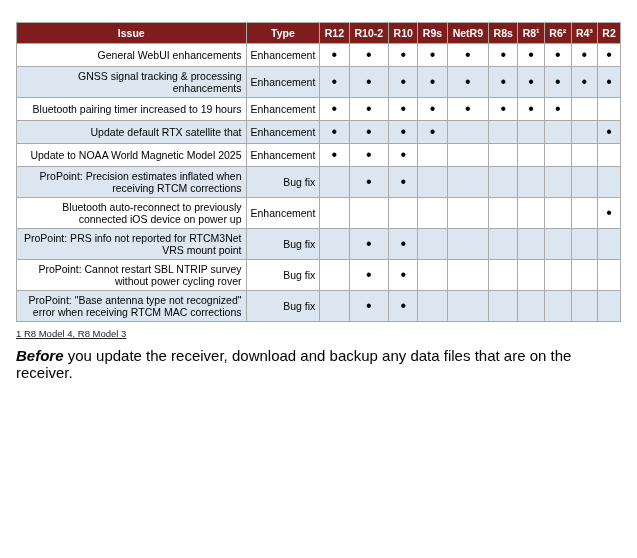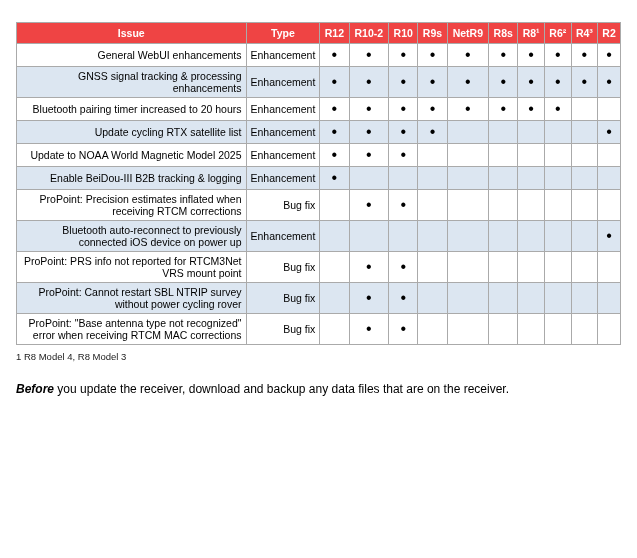--- a/index.html
+++ b/index.html
@@ -21,21 +21,21 @@
       font-size: 11px;
       margin-bottom: 10px;
       color: #222;
     }
     table {
       width: 100%;
       border-collapse: collapse;
       font-size: 10.5px;
     }
     thead tr {
-      background-color: #ef4444;
+      background-color: #7f1d1d;
       color: #fff;
     }
     thead th {
       border: 1px solid #aaa;
       padding: 4px 3px;
       text-align: center;
       font-weight: bold;
     }
     thead th.issue-col {
       text-align: center;
@@ -66,24 +66,25 @@
       font-size: 16px;
       line-height: 1;
     }
     .footnotes {
       margin-top: 6px;
       font-size: 9.5px;
       color: #222;
     }
     .footnotes div {
       margin-bottom: 1px;
+      text-decoration: underline;
     }
     .before-note {
-      margin-top: 20px;
-      font-size: 12px;
+      margin-top: 8px;
+      font-size: 15px;
       color: #000;
     }
     .before-note .before-bold {
       font-weight: bold;
       font-style: italic;
     }
   </style>
 </head>
 <body>
 
@@ -131,67 +132,53 @@
         <td class="dot-cell">•</td>
         <td class="dot-cell">•</td>
         <td class="dot-cell">•</td>
         <td class="dot-cell">•</td>
         <td class="dot-cell">•</td>
         <td class="dot-cell">•</td>
         <td class="dot-cell">•</td>
         <td class="dot-cell">•</td>
       </tr>
       <tr>
-        <td class="issue-cell">Bluetooth pairing timer increased to 20 hours</td>
-        <td class="type-cell">Enhancement</td>
-        <td class="dot-cell">•</td>
-        <td class="dot-cell">•</td>
-        <td class="dot-cell">•</td>
-        <td class="dot-cell">•</td>
-        <td class="dot-cell">•</td>
-        <td class="dot-cell">•</td>
-        <td class="dot-cell">•</td>
-        <td class="dot-cell">•</td>
-        <td class="dot-cell"></td>
-        <td class="dot-cell"></td>
-      </tr>
-      <tr>
-        <td class="issue-cell">Update cycling RTX satellite list</td>
+        <td class="issue-cell">Bluetooth pairing timer increased to 19 hours</td>
+        <td class="type-cell">Enhancement</td>
+        <td class="dot-cell">•</td>
+        <td class="dot-cell">•</td>
+        <td class="dot-cell">•</td>
+        <td class="dot-cell">•</td>
+        <td class="dot-cell">•</td>
+        <td class="dot-cell">•</td>
+        <td class="dot-cell">•</td>
+        <td class="dot-cell">•</td>
+        <td class="dot-cell"></td>
+        <td class="dot-cell"></td>
+      </tr>
+      <tr>
+        <td class="issue-cell">Update default RTX satellite that</td>
         <td class="type-cell">Enhancement</td>
         <td class="dot-cell">•</td>
         <td class="dot-cell">•</td>
         <td class="dot-cell">•</td>
         <td class="dot-cell">•</td>
         <td class="dot-cell"></td>
         <td class="dot-cell"></td>
         <td class="dot-cell"></td>
         <td class="dot-cell"></td>
         <td class="dot-cell"></td>
         <td class="dot-cell">•</td>
       </tr>
       <tr>
         <td class="issue-cell">Update to NOAA World Magnetic Model 2025</td>
         <td class="type-cell">Enhancement</td>
         <td class="dot-cell">•</td>
         <td class="dot-cell">•</td>
         <td class="dot-cell">•</td>
-        <td class="dot-cell"></td>
-        <td class="dot-cell"></td>
-        <td class="dot-cell"></td>
-        <td class="dot-cell"></td>
-        <td class="dot-cell"></td>
-        <td class="dot-cell"></td>
-        <td class="dot-cell"></td>
-      </tr>
-      <tr>
-        <td class="issue-cell">Enable BeiDou-III B2B tracking &amp; logging</td>
-        <td class="type-cell">Enhancement</td>
-        <td class="dot-cell">•</td>
-        <td class="dot-cell"></td>
-        <td class="dot-cell"></td>
         <td class="dot-cell"></td>
         <td class="dot-cell"></td>
         <td class="dot-cell"></td>
         <td class="dot-cell"></td>
         <td class="dot-cell"></td>
         <td class="dot-cell"></td>
         <td class="dot-cell"></td>
       </tr>
       <tr>
         <td class="issue-cell">ProPoint: Precision estimates inflated when receiving RTCM corrections</td>

